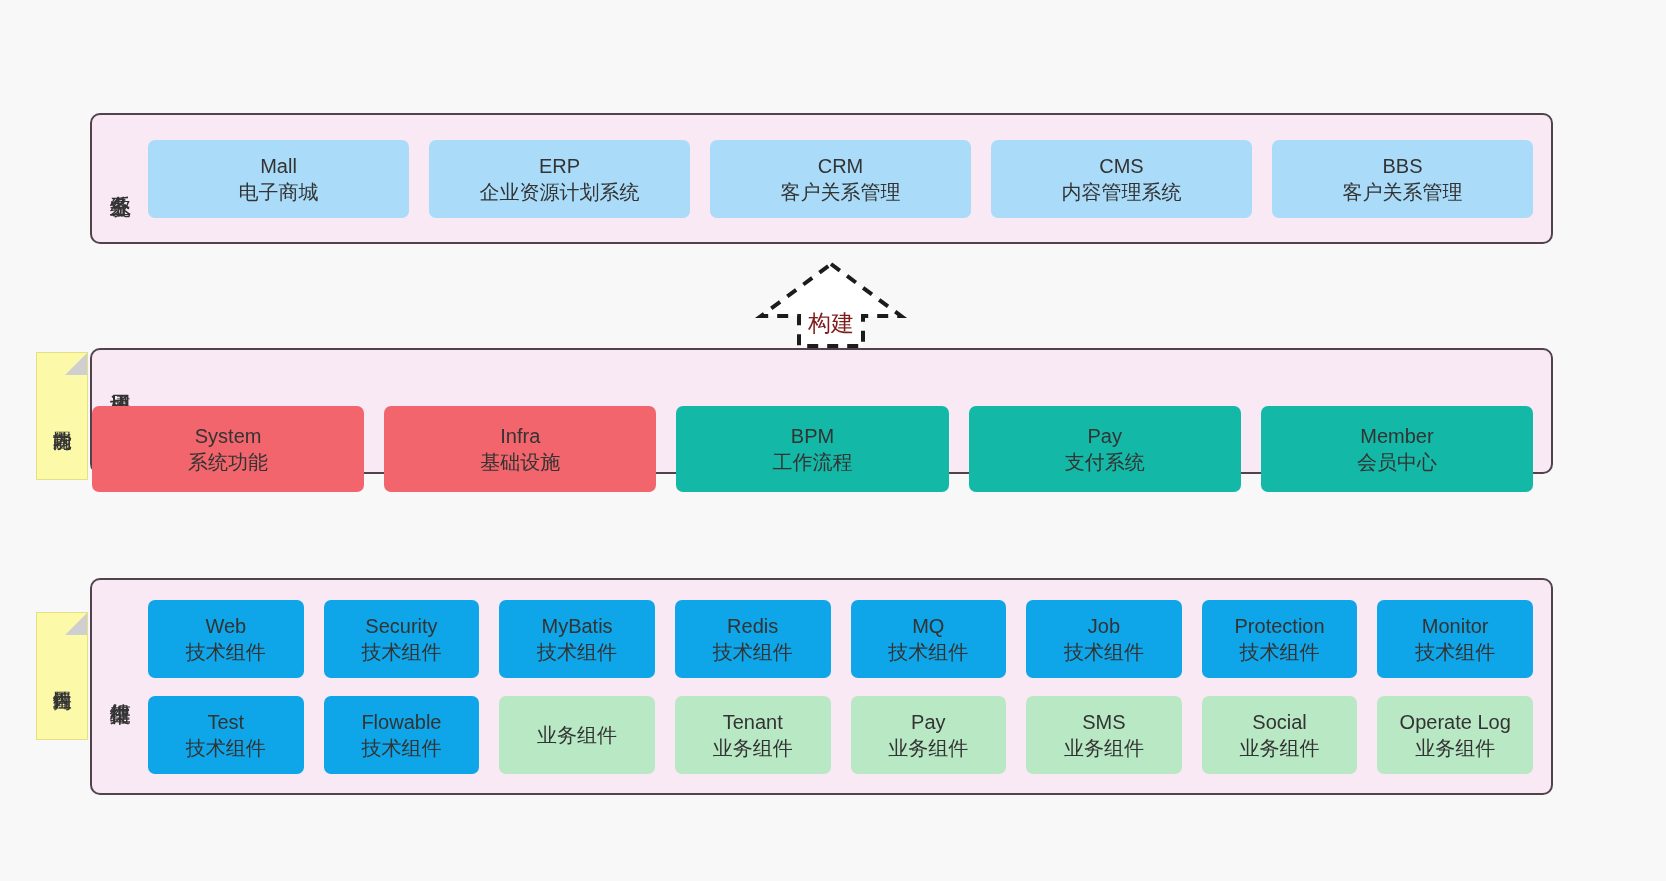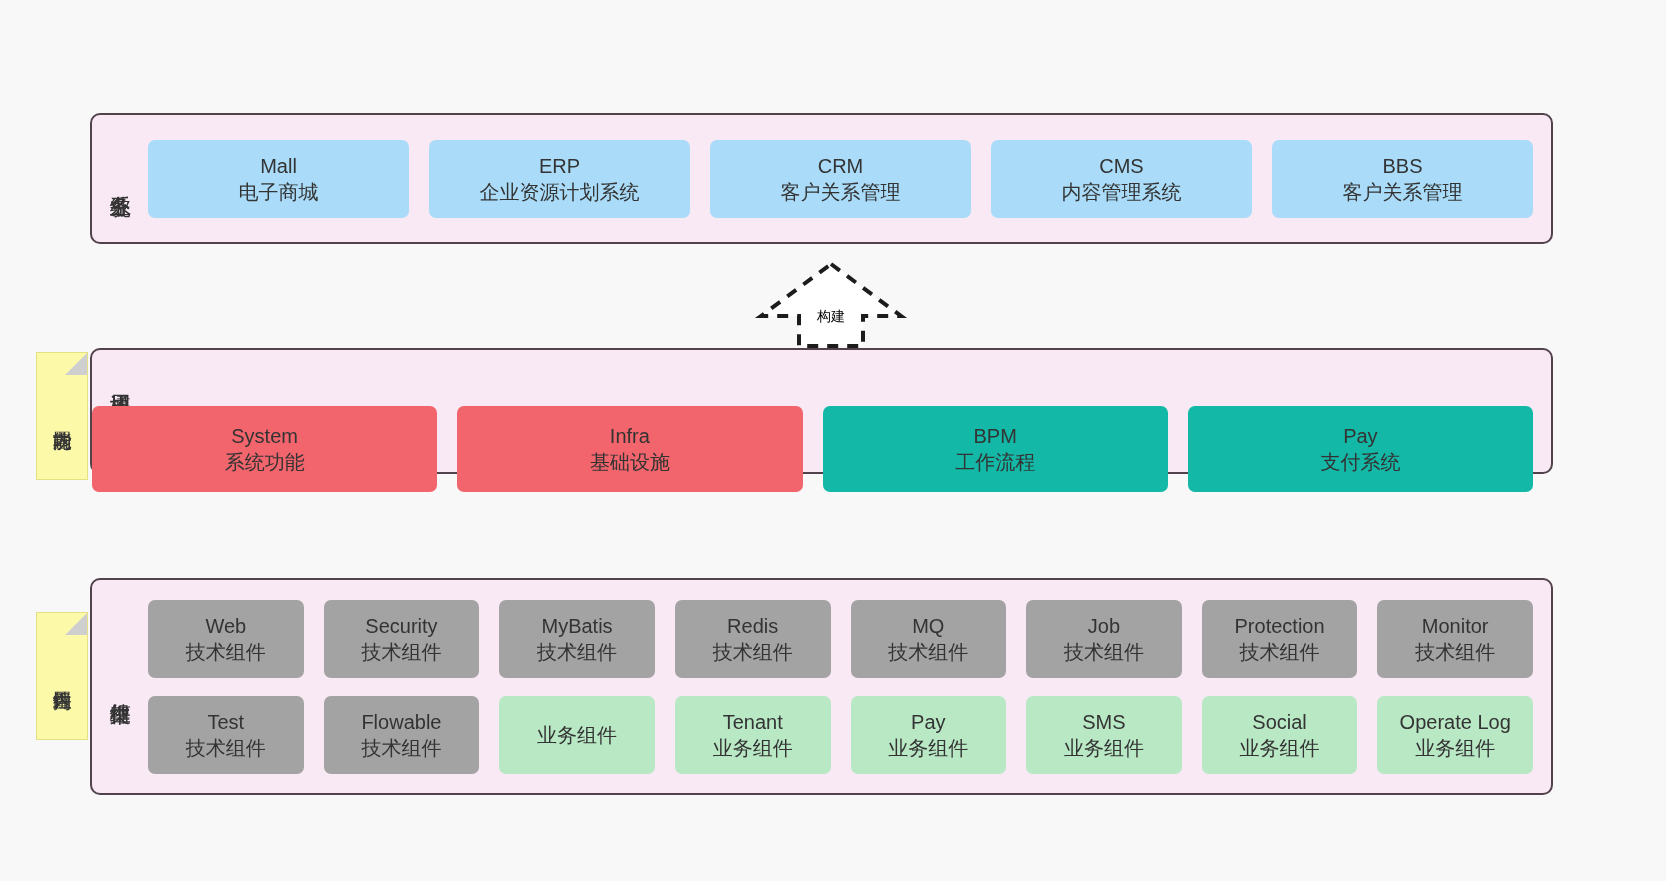--- a/index.html
+++ b/index.html
@@ -79,21 +79,21 @@
     color: #333333;
     padding: 4px 6px;
     overflow: hidden;
   }
   .node .n-title { display: block; }
   .node .n-sub   { display: block; }
 
   .n-blue       { background: #aadcfa; height: 78px; }
   .n-red        { background: #f2656c; height: 86px; }
   .n-pink       { background: #14b8a6; height: 86px; }
-  .n-green      { background: #a3a3a3; height: 78px; }
+  .n-green      { background: #0ea5e9; height: 78px; }
   .n-greenlight { background: #b9e8c5; height: 78px; }
 
   
   .note {
     position: absolute;
     box-sizing: border-box;
     background: #fcf9a8;
     border: 1px solid #e6e085;
     display: flex;
     align-items: center;
@@ -118,22 +118,22 @@
 
   
   .arrow-wrap {
     position: absolute;
   }
   .arrow-wrap svg { display: block; overflow: visible; }
   .arrow-label {
     position: absolute;
     left: 0; right: 0;
     text-align: center;
-    font-size: 14px;
-    color: #000000;
+    font-size: 23px;
+    color: #7f1d1d;
     background: transparent;
     user-select: none;
     pointer-events: none;
   }
 </style>
 </head>
 <body>
 
 <div class="canvas">
 
@@ -201,20 +201,24 @@
         <div class="node n-pink">
           <span class="n-title">BPM</span>
           <span class="n-sub">工作流程</span>
         </div>
 
         <div class="node n-pink">
           <span class="n-title">Pay</span>
           <span class="n-sub">支付系统</span>
         </div>
 
+        <div class="node n-pink">
+          <span class="n-title">Member</span>
+          <span class="n-sub">会员中心</span>
+        </div>
 
 
       </div>
     </div>
   </div>
 
 
   <div class="note" style="left:36px; top:612px; width:52px; height:128px;">
     <span>内置组件</span>
   </div>

